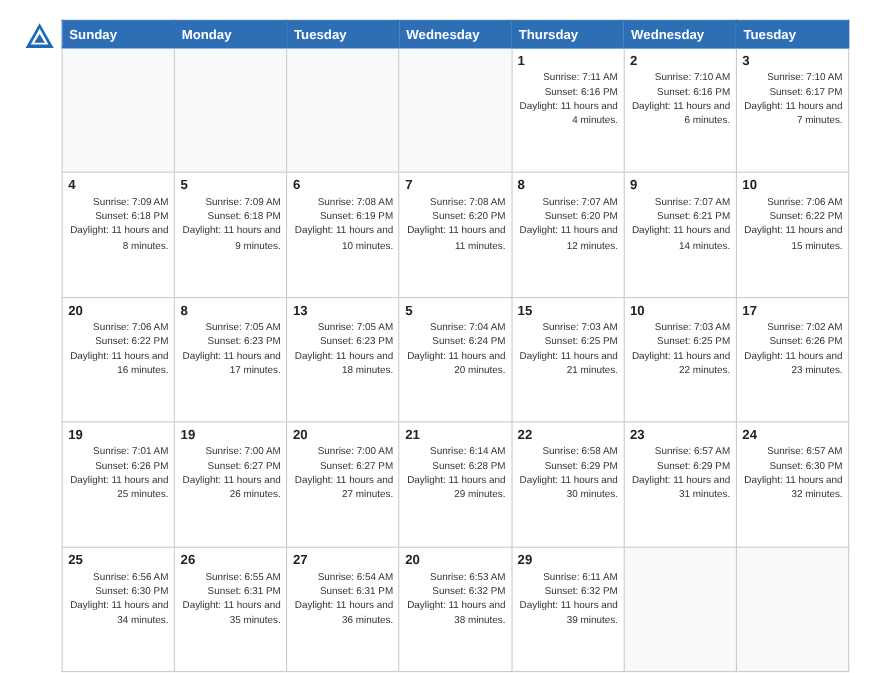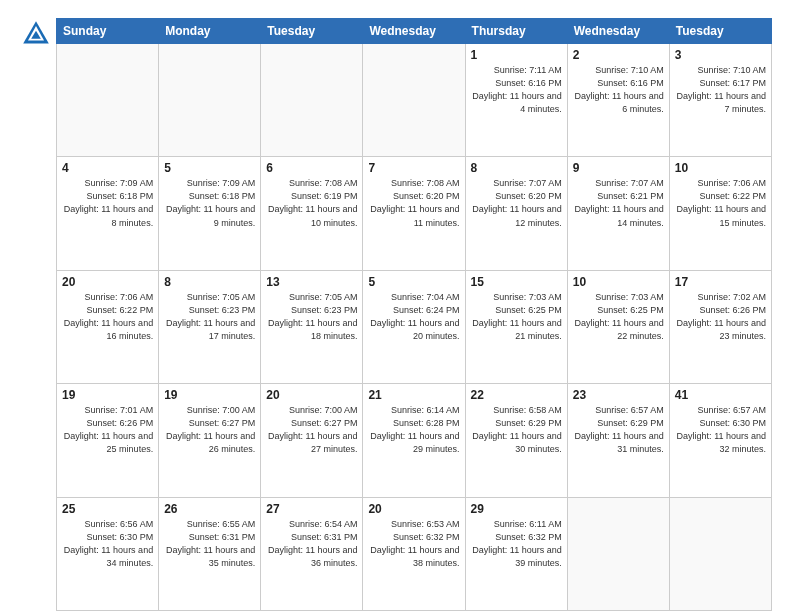--- a/index.html
+++ b/index.html
@@ -303,21 +303,21 @@
 and 30 minutes.</div>
           </td>
           <td>
             <span class="day-num">23</span>
             <div class="day-info">Sunrise: 6:57 AM
 Sunset: 6:29 PM
 Daylight: 11 hours
 and 31 minutes.</div>
           </td>
           <td>
-            <span class="day-num">41</span>
+            <span class="day-num">24</span>
             <div class="day-info">Sunrise: 6:57 AM
 Sunset: 6:30 PM
 Daylight: 11 hours
 and 32 minutes.</div>
           </td>
         </tr>
         <tr>
           <td>
             <span class="day-num">25</span>
             <div class="day-info">Sunrise: 6:56 AM

